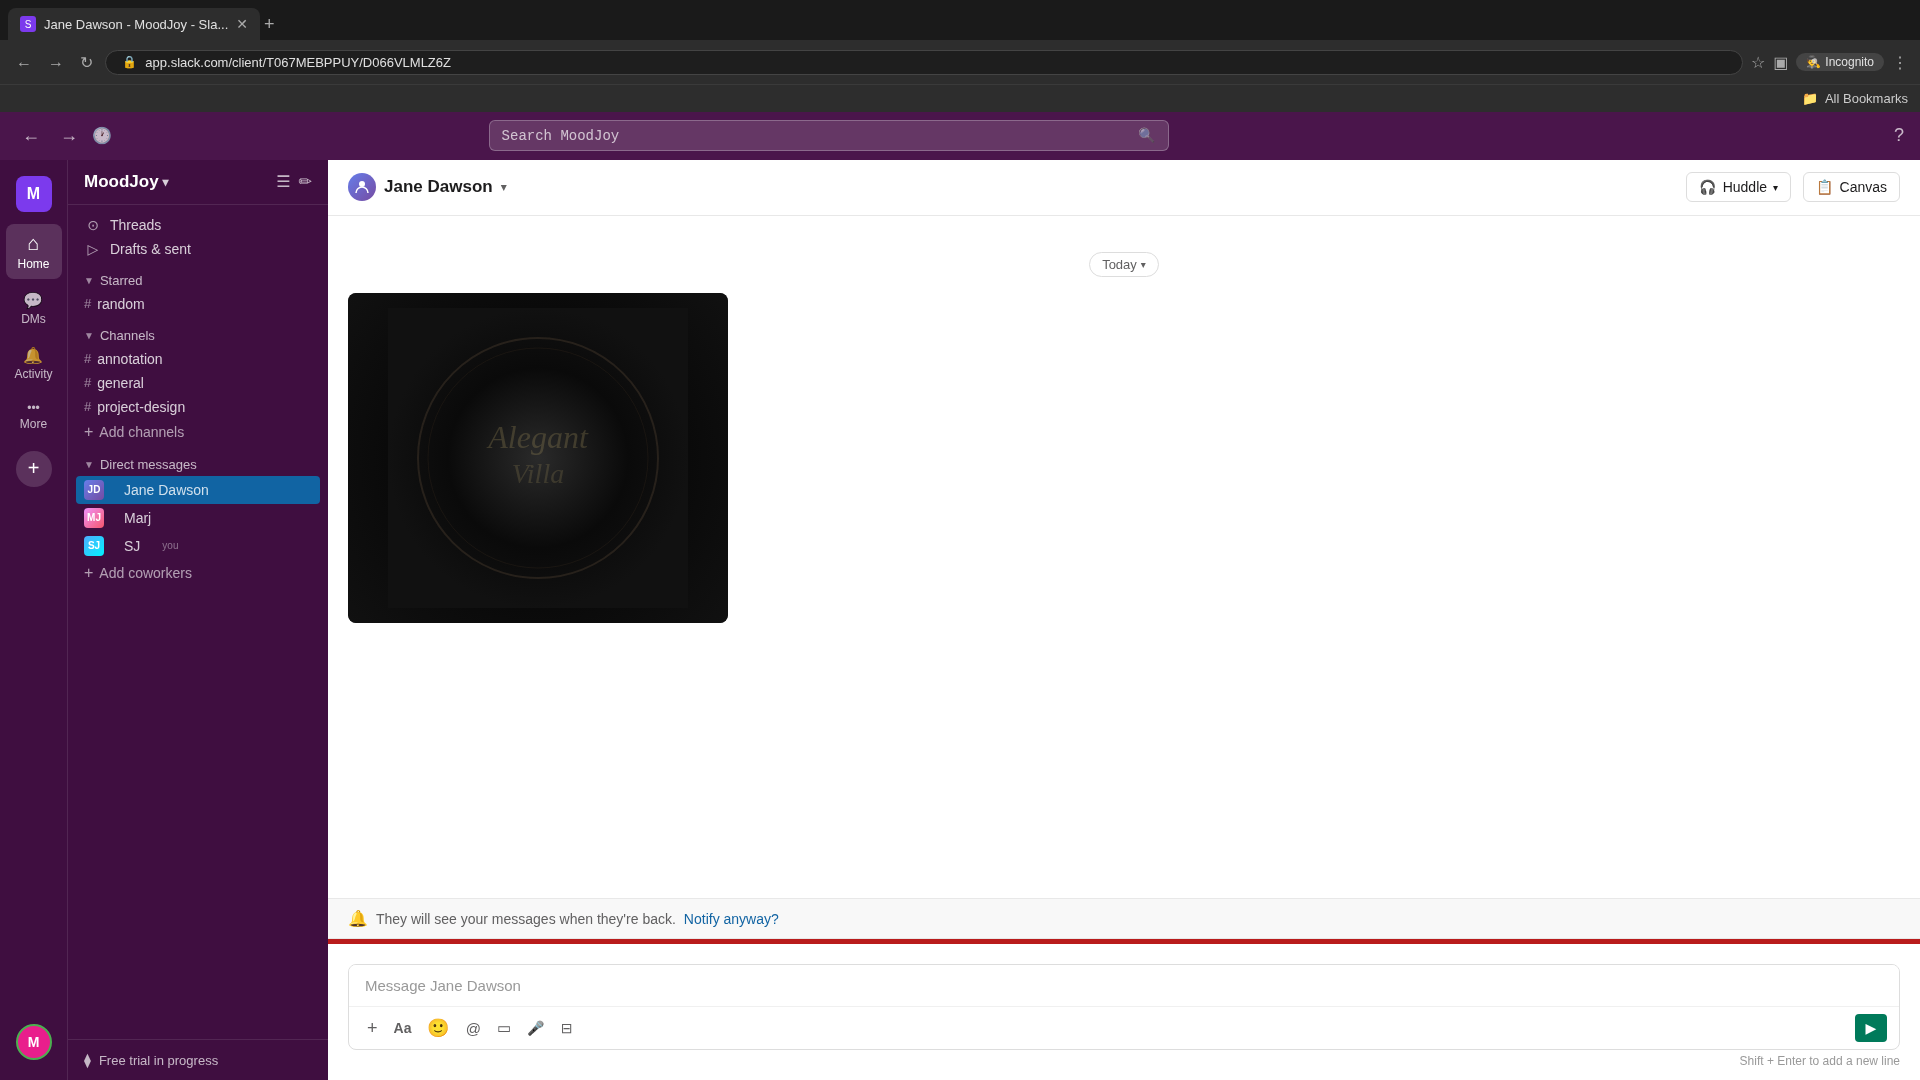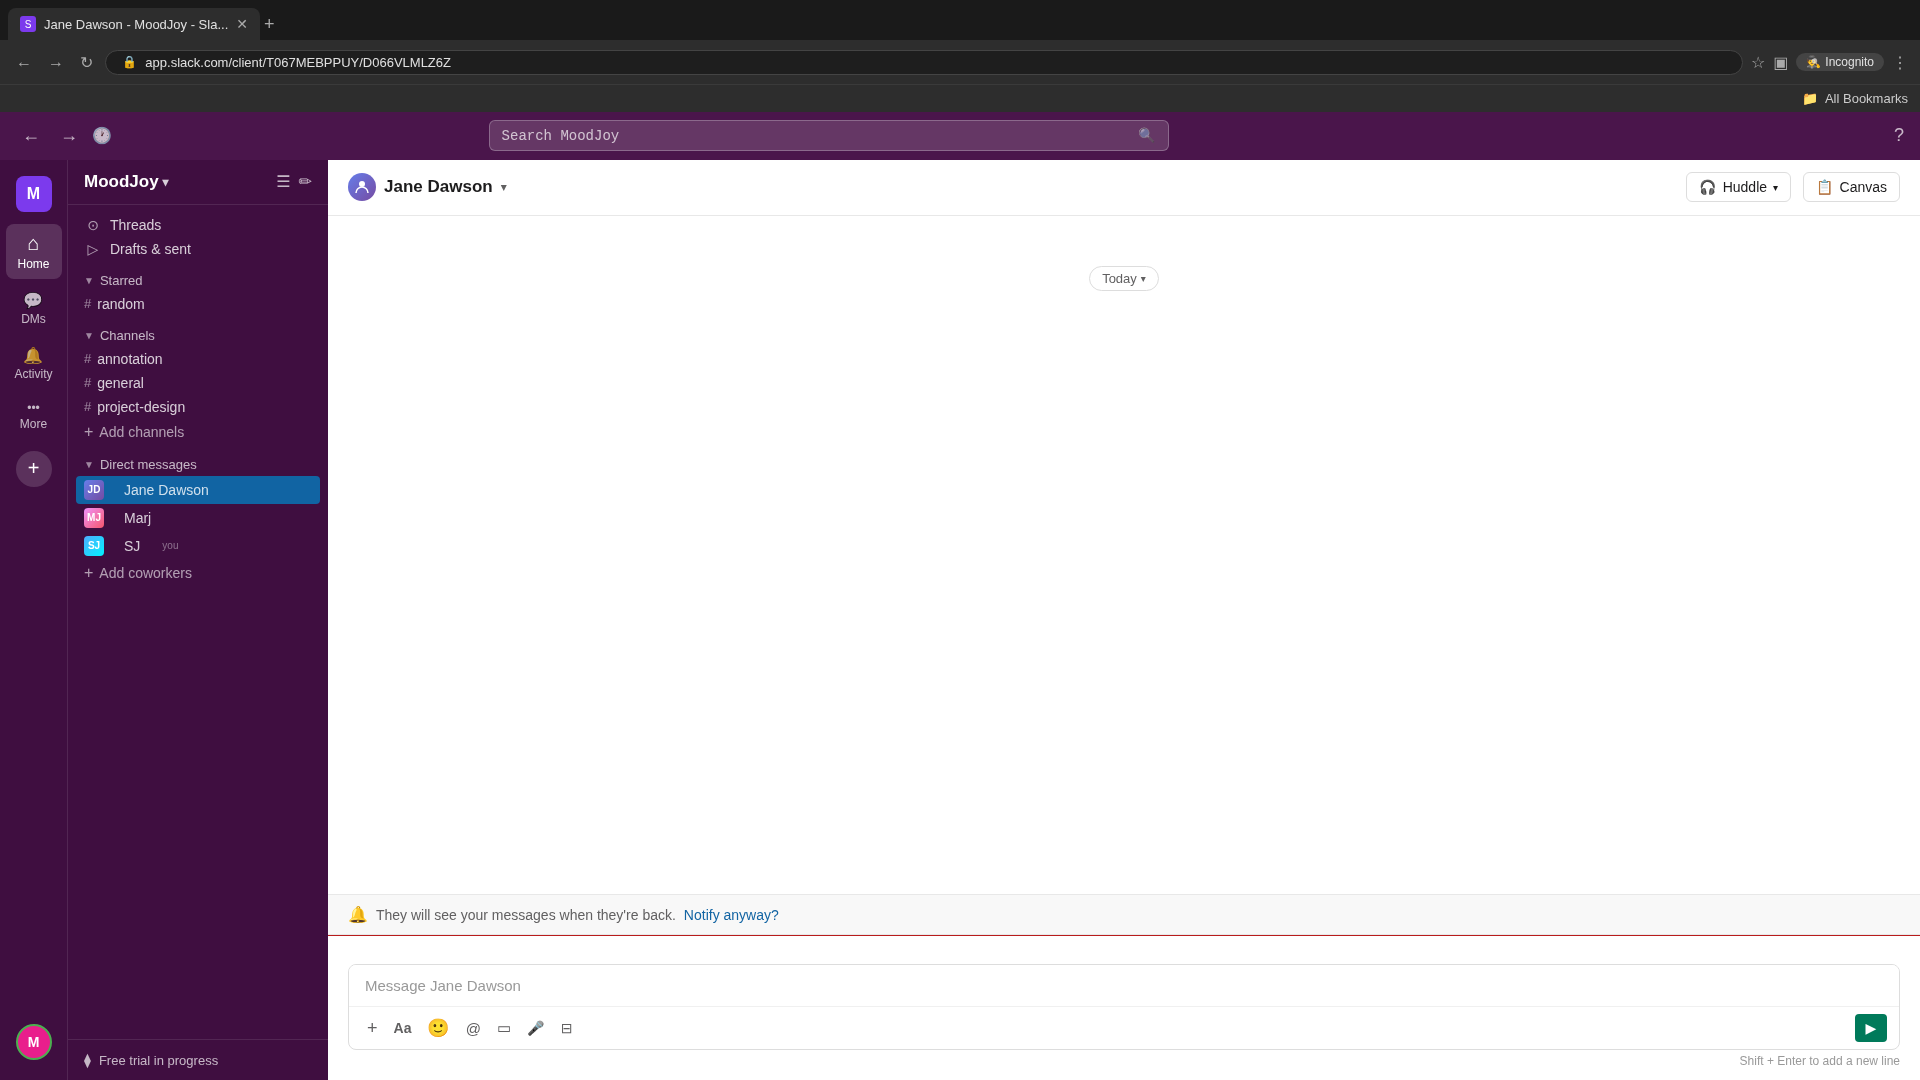--- a/index.html
+++ b/index.html
@@ -84,33 +84,33 @@
     .main-header-left { display: flex; align-items: center; gap: 8px; }
     .user-presence-icon { width: 28px; height: 28px; background: linear-gradient(135deg, #667eea, #764ba2); border-radius: 50%; display: flex; align-items: center; justify-content: center; color: white; font-size: 12px; }
     .header-username { font-size: 17px; font-weight: 700; color: #1d1c1d; cursor: pointer; }
     .header-chevron { color: #616061; font-size: 12px; }
     .main-header-right { display: flex; align-items: center; gap: 12px; }
     .header-action-btn { display: flex; align-items: center; gap: 6px; padding: 6px 12px; border: 1px solid #ddd; border-radius: 6px; background: white; font-size: 14px; color: #1d1c1d; cursor: pointer; }
     .header-action-icon { font-size: 14px; }
 
     
     .chat-area { flex: 1; overflow-y: auto; padding: 20px; display: flex; flex-direction: column; }
-    .today-separator { display: flex; align-items: center; justify-content: center; margin: 30px auto; }
+    .today-separator { display: flex; align-items: center; justify-content: center; margin: 16px auto; }
     .today-btn { border: 1px solid #ddd; border-radius: 20px; padding: 4px 12px; font-size: 13px; color: #616061; background: white; cursor: pointer; display: flex; align-items: center; gap: 4px; }
     .today-chevron { font-size: 10px; }
     .chat-image { width: 380px; height: 330px; border-radius: 8px; object-fit: cover; background: #1a1a1a; display: flex; align-items: center; justify-content: center; overflow: hidden; margin-bottom: 16px; }
     .chat-image-inner { width: 100%; height: 100%; background: radial-gradient(circle, #2a2a2a 0%, #0a0a0a 60%, #111 100%); border-radius: 8px; display: flex; align-items: center; justify-content: center; }
 
     
     .notification-bar { padding: 10px 20px; background: #f8f8f8; border-top: 1px solid #e8e8e8; border-bottom: 1px solid #e8e8e8; display: flex; align-items: center; gap: 8px; font-size: 14px; color: #616061; }
     .notif-bell { color: #616061; font-size: 16px; }
     .notif-link { color: #1264a3; cursor: pointer; text-decoration: none; }
 
     
-    .message-input-area { padding: 28px 20px 8px; border-top: 1px solid #b91c1c; }
+    .message-input-area { padding: 20px 20px 8px; border-top: 5px solid #b91c1c; }
     .message-input-box { border: 1px solid #ddd; border-radius: 8px; overflow: hidden; }
     .message-input-field { width: 100%; padding: 12px 16px; font-size: 15px; color: #1d1c1d; border: none; outline: none; background: white; }
     .message-input-field::placeholder { color: #999; }
     .message-toolbar { display: flex; align-items: center; padding: 6px 12px; gap: 4px; border-top: 1px solid #f0f0f0; }
     .toolbar-btn { background: none; border: none; color: #616061; font-size: 18px; cursor: pointer; padding: 4px 6px; border-radius: 4px; }
     .toolbar-send-btn { margin-left: auto; background: #007a5a; border: none; border-radius: 4px; width: 32px; height: 28px; color: white; font-size: 14px; cursor: pointer; display: flex; align-items: center; justify-content: center; }
     .message-hint { font-size: 12px; color: #999; text-align: right; padding: 4px 0; }
 
     
     .sidebar-content::-webkit-scrollbar { width: 4px; }
@@ -317,20 +317,39 @@
 
       <div class="chat-area">
 
         <div class="today-separator">
           <button class="today-btn">
             <span>Today</span>
             <span class="today-chevron">▾</span>
           </button>
         </div>
 
+        <div class="chat-image">
+          <div class="chat-image-inner">
+
+            <svg width="300" height="300" viewBox="0 0 300 300">
+              <defs>
+                <radialGradient id="bg-grad" cx="50%" cy="50%" r="50%">
+                  <stop offset="0%" stop-color="#2a2a2a"></stop>
+                  <stop offset="60%" stop-color="#0a0a0a"></stop>
+                  <stop offset="100%" stop-color="#111"></stop>
+                </radialGradient>
+              </defs>
+              <rect width="300" height="300" fill="url(#bg-grad)"></rect>
+              <circle cx="150" cy="150" r="120" fill="none" stroke="rgba(100,80,60,0.3)" stroke-width="2"></circle>
+              <circle cx="150" cy="150" r="110" fill="none" stroke="rgba(80,60,40,0.2)" stroke-width="1"></circle>
+              <text x="150" y="140" text-anchor="middle" fill="rgba(180,160,100,0.25)" font-size="32" font-style="italic" font-family="serif">Alegant</text>
+              <text x="150" y="175" text-anchor="middle" fill="rgba(180,160,100,0.2)" font-size="28" font-style="italic" font-family="serif">Villa</text>
+            </svg>
+          </div>
+        </div>
       </div>
 
       <div class="notification-bar">
         <span class="notif-bell">🔔</span>
         <span>They will see your messages when they're back.</span>
         <a class="notif-link">Notify anyway?</a>
       </div>
 
       <div class="message-input-area">
         <div class="message-input-box">

